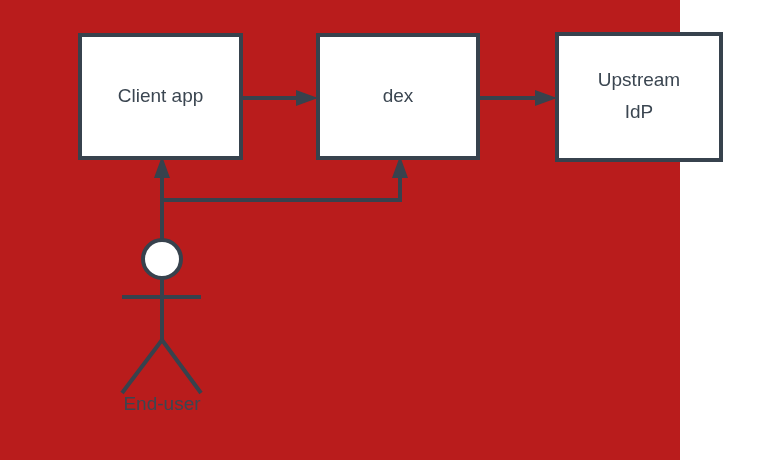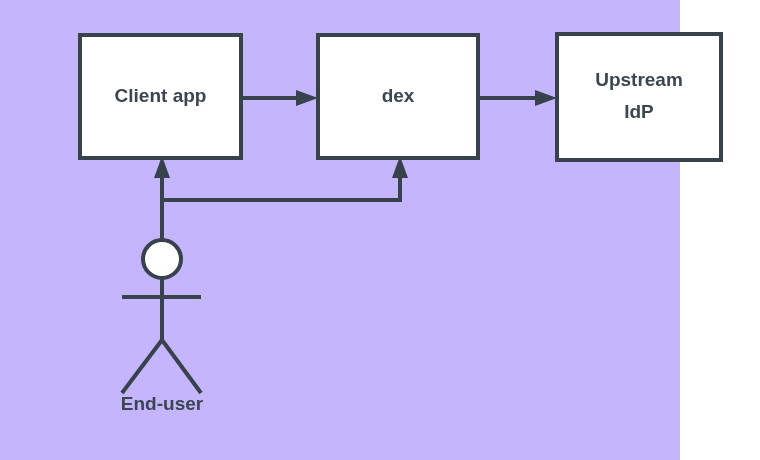--- a/index.html
+++ b/index.html
@@ -10,22 +10,21 @@
   body {
     width: 760px;
     height: 460px;
     overflow: hidden;
     font-family: "Liberation Sans", sans-serif;
   }
   #diagram-canvas {
     position: relative;
     width: 680px;
     height: 460px;
-    background: #c4b5fd;
-    font-weight: bold;
+    background: #b91c1c;
   }
   #diagram-svg {
     position: absolute;
     top: 0;
     left: 0;
     width: 760px;
     height: 460px;
     display: block;
   }
   .node-box {

